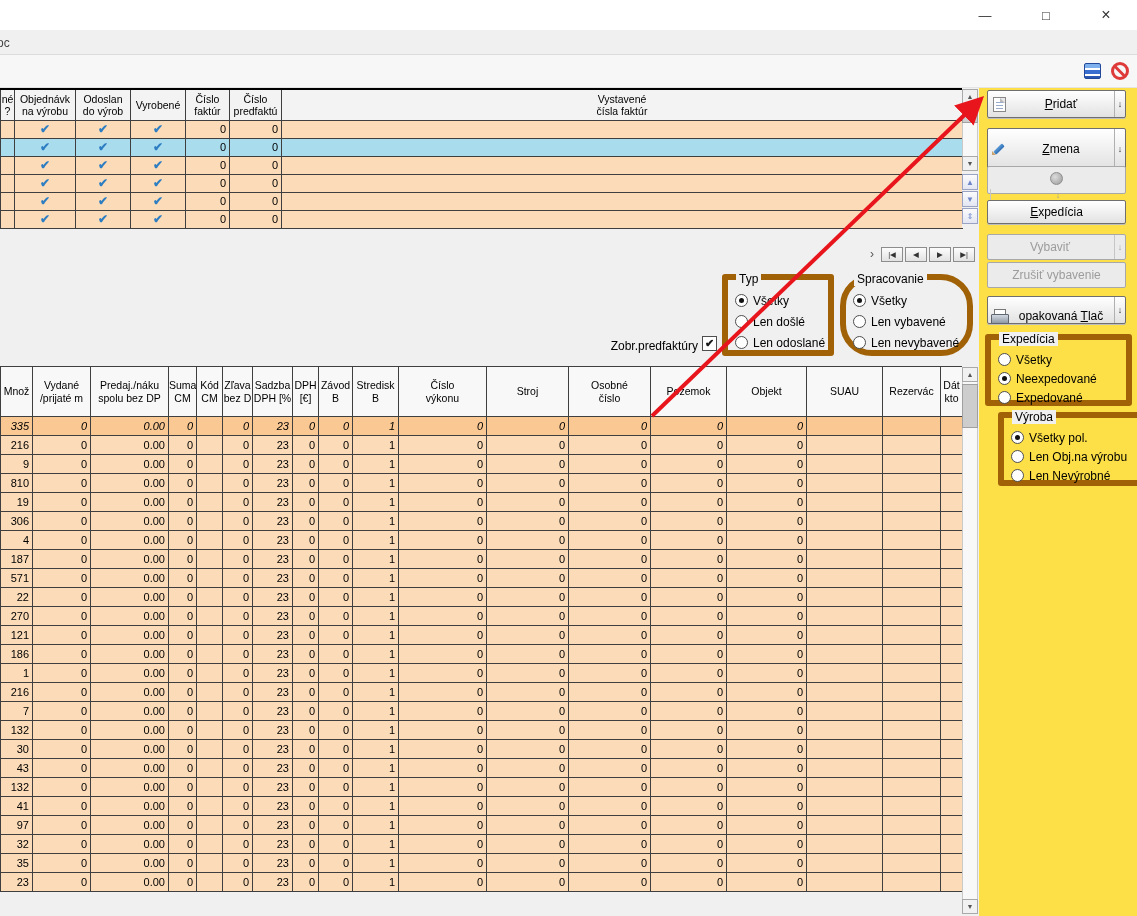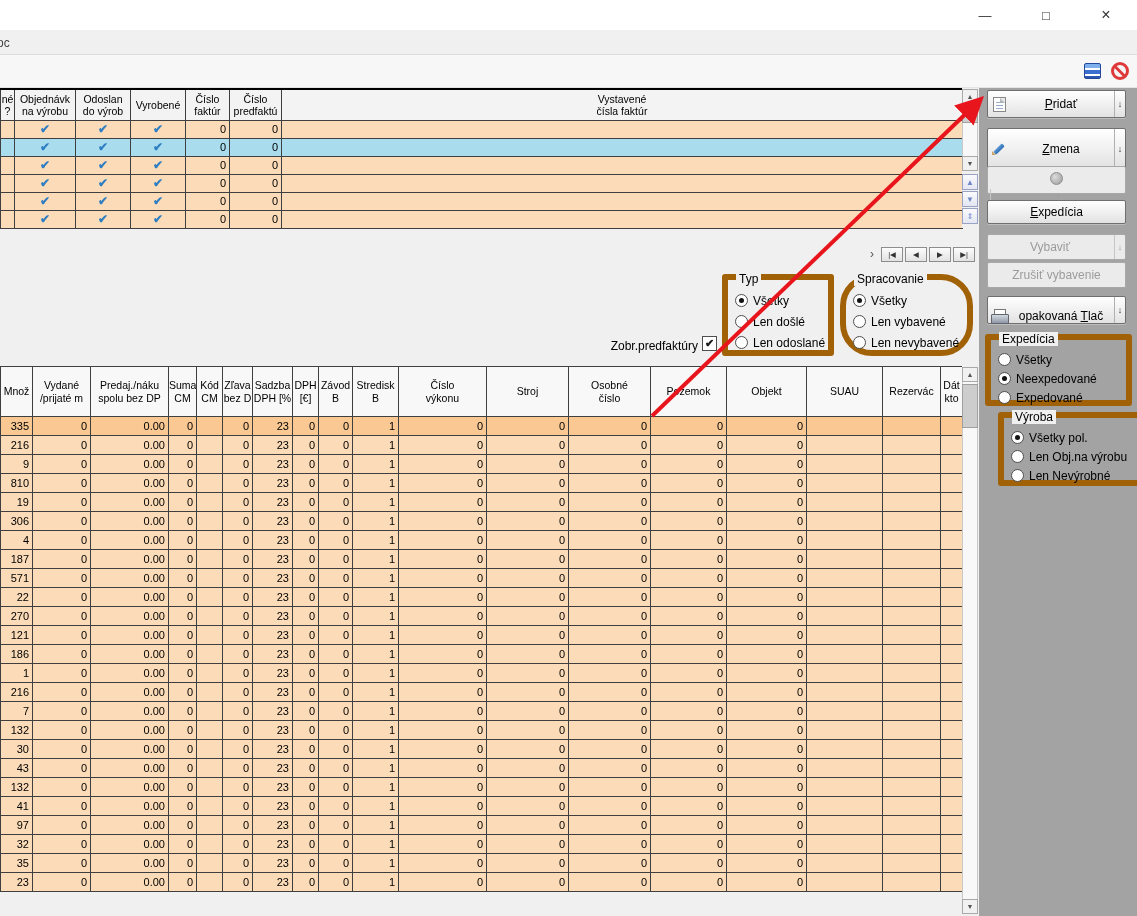--- a/index.html
+++ b/index.html
@@ -26,21 +26,21 @@
   .grid th{background:#f3f3f3;font-weight:normal;font-size:10.5px;line-height:1.15;text-align:center;vertical-align:middle;white-space:pre-line;}
   #upper-grid{left:0;top:88px;width:963px;border-top:2px solid #000;}
   #upper-grid th{height:31px;}
   #upper-grid td{height:18px;font-size:11px;background:var(--peach,#fcdcb8);white-space:nowrap;}
   #upper-grid tr.sel td{background:var(--sel-blue,#a9ddee);}
   #upper-grid td.chk{text-align:center;color:var(--check,#2d7dc2);font-weight:bold;font-size:12px;}
   #upper-grid td.num{text-align:right;padding-right:3px;}
   #lower-grid{left:0;top:366px;width:963px;}
   #lower-grid th{height:50px;background:#f8f8f8;}
   #lower-grid td{height:19px;font-size:11px;background:var(--peach,#fcdcb8);text-align:right;padding-right:3px;white-space:nowrap;}
-  #lower-grid tr.selo td{background:var(--sel-orange,#f9c893);}
+  #lower-grid tr.selo td{background:var(--sel-orange,#f9c893);font-style:italic;}
 
   
   .sb{position:absolute;width:17px;background:#f0f0f0;z-index:2;}
   .sb-btn{position:absolute;left:0;width:16px;height:15px;background:#f1f1f1;border:1px solid #a9a9a9;
     display:flex;align-items:center;justify-content:center;font-size:7px;color:#555;}
   .sb-track{position:absolute;left:0;width:16px;background:#f8f8f8;border-left:1px solid #c9c9c9;border-right:1px solid #c9c9c9;}
   .sb-thumb{position:absolute;left:0;width:16px;background:#cdcdcd;border:1px solid #a0a0a0;}
   .sb-xwrap{position:absolute;left:0;width:16px;}
   .sb-xwrap .sb-xbtn{width:16px;height:16px;margin-bottom:1px;background:linear-gradient(#fbfbfd,#e3e6f2);
     border:1px solid #9aa3c4;display:flex;align-items:center;justify-content:center;font-size:8px;color:#6f86c8;}
@@ -57,21 +57,21 @@
   .radio-row{display:flex;align-items:center;height:21px;padding-left:7px;}
   .tight .radio-row{height:19px;}
   .radio{width:13px;height:13px;flex:0 0 13px;border:1px solid #4e4e4e;border-radius:50%;background:#fff;position:relative;}
   .radio.on::after{content:"";position:absolute;left:3px;top:3px;width:5px;height:5px;border-radius:50%;background:#111;}
   .radio-label{margin-left:5px;font-size:12px;white-space:nowrap;}
   #chk-label{position:absolute;left:588px;top:339px;width:110px;text-align:right;font-size:12px;z-index:2;}
   #chk-box{position:absolute;left:702px;top:336px;width:15px;height:15px;background:#fff;border:1px solid #4e4e4e;
     display:flex;align-items:center;justify-content:center;font-size:11px;font-weight:bold;color:#1a1a1a;z-index:2;}
 
   
-  #side-panel{position:absolute;left:979px;top:88px;width:158px;height:828px;background:#a3a3a3;z-index:2;}
+  #side-panel{position:absolute;left:979px;top:88px;width:158px;height:828px;background:#fde047;z-index:2;}
   .pbtn{position:absolute;left:8px;width:139px;display:flex;align-items:center;font-size:12px;color:#000;
     background:linear-gradient(#ffffff,#e2e2e2);border:1px solid #6f6f6f;border-radius:2px;box-shadow:0 1px 0 #bdbdbd;}
   .pbtn .lbl{flex:1;text-align:center;white-space:nowrap;overflow:hidden;}
   .pbtn .u{text-decoration:underline;}
   .pbtn .darr{flex:0 0 11px;align-self:stretch;display:flex;align-items:center;justify-content:center;
     font-size:9px;color:#222;border-left:1px solid #b0b0b0;margin-left:2px;}
   .pbtn .ic{flex:0 0 22px;display:flex;align-items:center;justify-content:center;}
   .pbtn.disabled{color:#9c9c9c;background:#ebebeb;border-color:#a8a8a8;box-shadow:none;}
   .pbtn.disabled .darr{color:#9c9c9c;border-left-color:#c6c6c6;}
 

